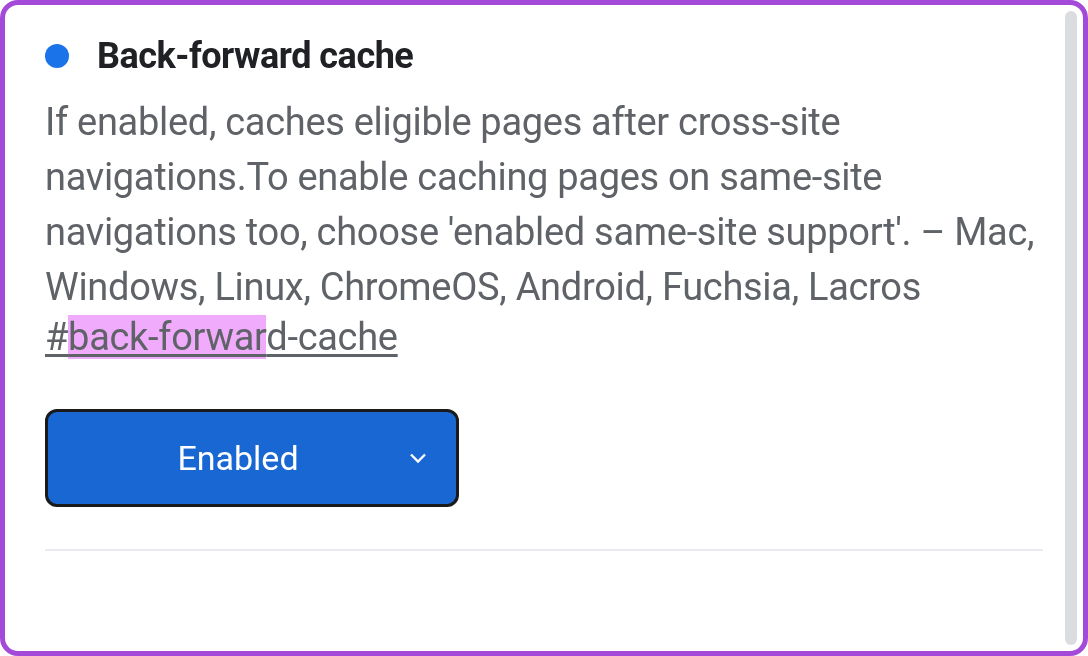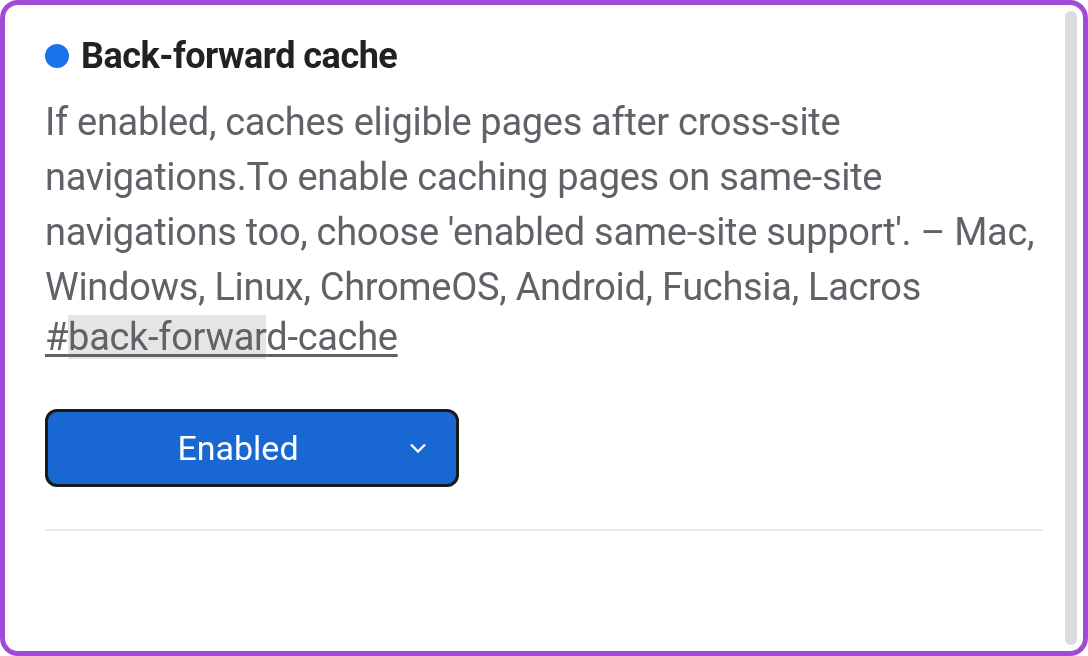--- a/index.html
+++ b/index.html
@@ -26,21 +26,21 @@
       overflow: hidden;
     }
 
     .content {
       padding: 30px 40px 30px 40px;
     }
 
     .flag-header {
       display: flex;
       align-items: center;
-      gap: 12px;
+      gap: 28px;
       margin-bottom: 18px;
     }
 
     .status-dot {
       width: 24px;
       height: 24px;
       border-radius: 50%;
       background: #1a73e8;
       flex-shrink: 0;
     }
@@ -63,33 +63,33 @@
       font-size: 38px;
       color: #5f6368;
       text-decoration: underline;
       text-underline-offset: 4px;
       display: inline-block;
       margin-bottom: 50px;
       letter-spacing: -0.3px;
     }
 
     .highlight {
-      background: #e5e5e5;
+      background: #f0abfc;
     }
 
     .dropdown {
       display: inline-flex;
       align-items: center;
       justify-content: space-between;
       background: #1967d2;
       color: #fff;
       border: 3px solid #1a1a1a;
       border-radius: 12px;
       padding: 0 24px;
-      height: 78px;
+      height: 98px;
       width: 414px;
       font-size: 34px;
       cursor: pointer;
       position: relative;
     }
 
     .dropdown-label {
       flex: 1;
       text-align: center;
     }

